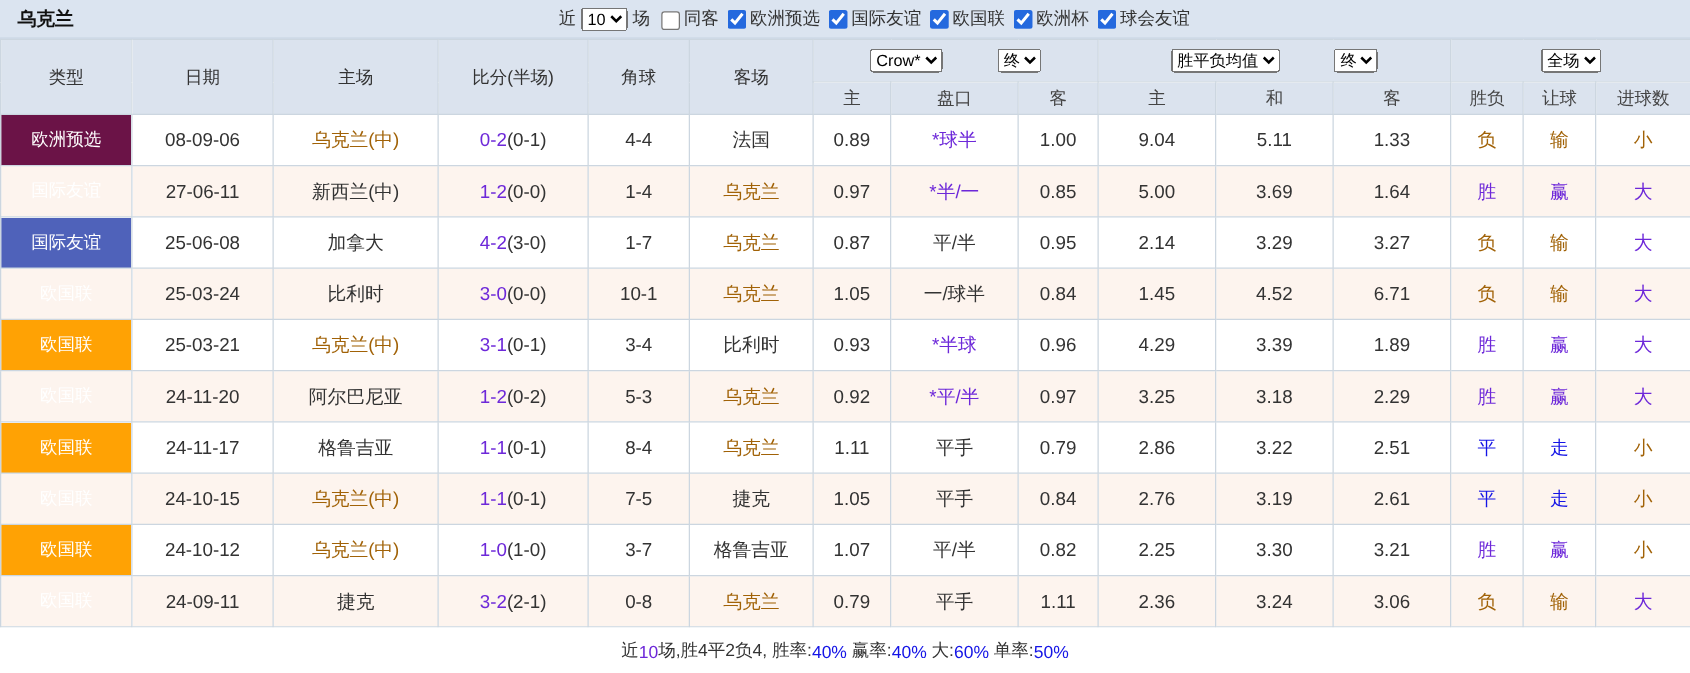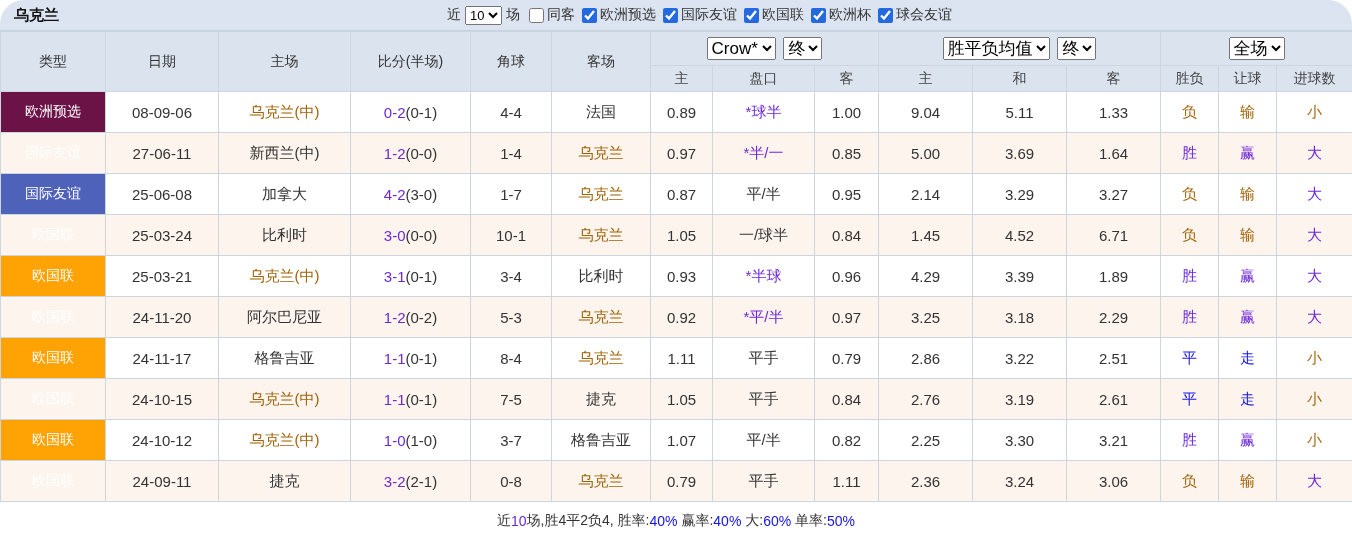--- a/index.html
+++ b/index.html
@@ -3,21 +3,21 @@
 <meta charset="utf-8">
 <style>
   * { box-sizing: border-box; margin: 0; padding: 0; }
   html, body { width: 1352px; }
   body {
     font-family: "Liberation Sans", "DejaVu Sans", sans-serif;
     font-size: 14px;
     color: #333;
     background: #fff;
   }
-  .page { width: 1352px; height: 538px; overflow: hidden; border-radius: 24px; }
+  .page { width: 1352px; height: 538px; overflow: hidden; }
 
   
   .topbar {
     height: 31px;
     background: #dbe4f0;
     display: flex;
     align-items: center;
     padding: 0 14px;
     position: relative;
     border-bottom: 1px solid #c7d3e2;
@@ -27,30 +27,30 @@
     position: absolute;
     left: 447px;
     display: flex;
     align-items: center;
     white-space: nowrap;
     font-size: 14px;
   }
   .controls select { font-size: 13px; margin: 0 4px; }
   .filter-group { display: inline-flex; align-items: center; }
   .filter-group label { display: inline-flex; align-items: center; margin-left: 7px; cursor: pointer; }
-  .filter-group label:first-child { margin-left: 9px; }
+  .filter-group label:first-child { margin-left: 9px; align-items: flex-end; }
   input[type="checkbox"] { width: 15px; height: 15px; accent-color: #2469de; margin: 0 3px 0 0; }
 
   
   table { border-collapse: collapse; table-layout: fixed; width: 1352px; }
   th, td { border: 1px solid #ccd6e0; text-align: center; overflow: hidden; font-weight: normal; }
   thead th { background: #dbe3ee; color: #333; font-size: 14px; }
   thead tr.group th { height: 34px; }
   thead tr.sub th { height: 26px; color: #444; }
-  thead select { font-size: 17px; margin: 0 2px; }
+  thead select { font-size: 13px; margin: 0 20px; }
   tbody td { height: 41px; font-size: 15px; background: #fff; }
   tr.alt td { background: #fdf4ee; }
   td.type-cell { color: #fff; font-size: 14px; }
   td.type-purple { background: #6b1347; }
   td.type-blue   { background: #4f62ba; }
   td.type-orange { background: #ffa204; }
   .c-red   { color: #6d28d9; }
   .c-green { color: #a16207; }
   .c-blue  { color: #1414e6; }
   .c-black { color: #333; }

